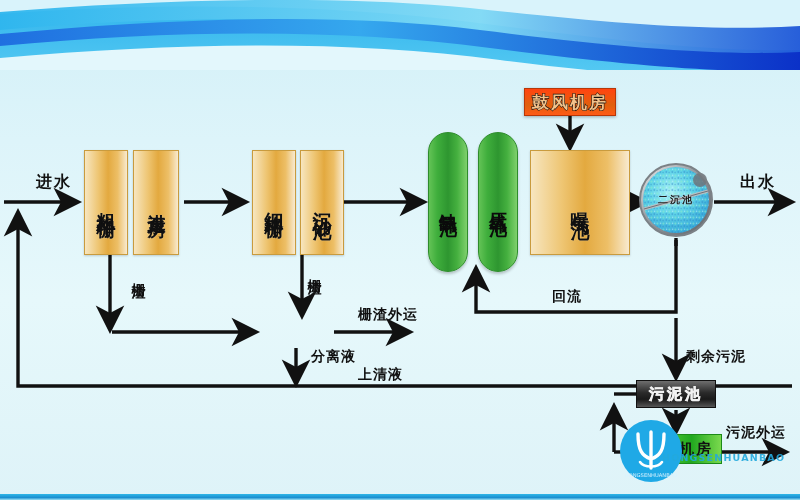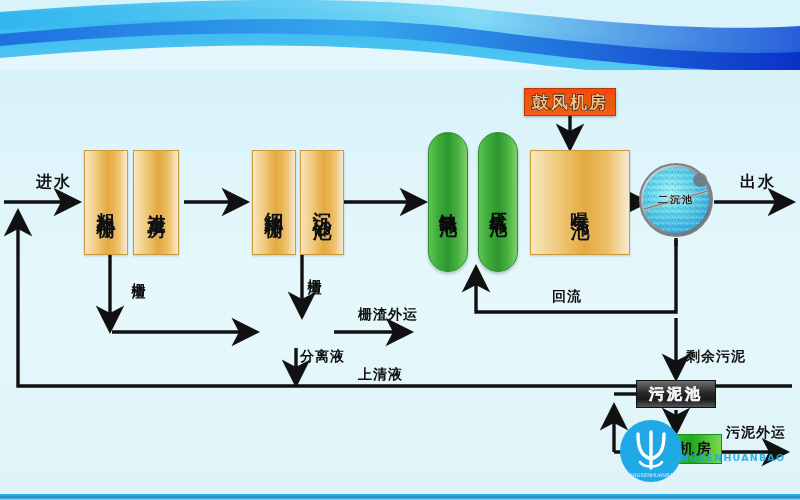--- a/index.html
+++ b/index.html
@@ -279,21 +279,21 @@
   <div class="lbl big" style="left:8px;top:172px;margin-left:28px;">进水</div>
 
   <div class="lbl big" style="left:740px;top:172px;">出水</div>
 
   <div class="lbl vert" style="left:130px;top:272px;">栅渣</div>
 
   <div class="lbl vert" style="left:306px;top:268px;">栅渣</div>
 
   <div class="lbl" style="left:358px;top:306px;">栅渣外运</div>
 
-  <div class="lbl" style="left:300px;top:348px;">分离液</div>
+  <div class="lbl" style="left:311px;top:348px;">分离液</div>
 
   <div class="lbl" style="left:358px;top:366px;">上清液</div>
 
   <div class="lbl" style="left:552px;top:288px;">回流</div>
 
   <div class="lbl" style="left:686px;top:348px;">剩余污泥</div>
 
   <div class="lbl" style="left:726px;top:424px;">污泥外运</div>
 
   <svg class="wm" style="left:618px;top:418px;width:66px;height:66px;" viewBox="0 0 66 66">

